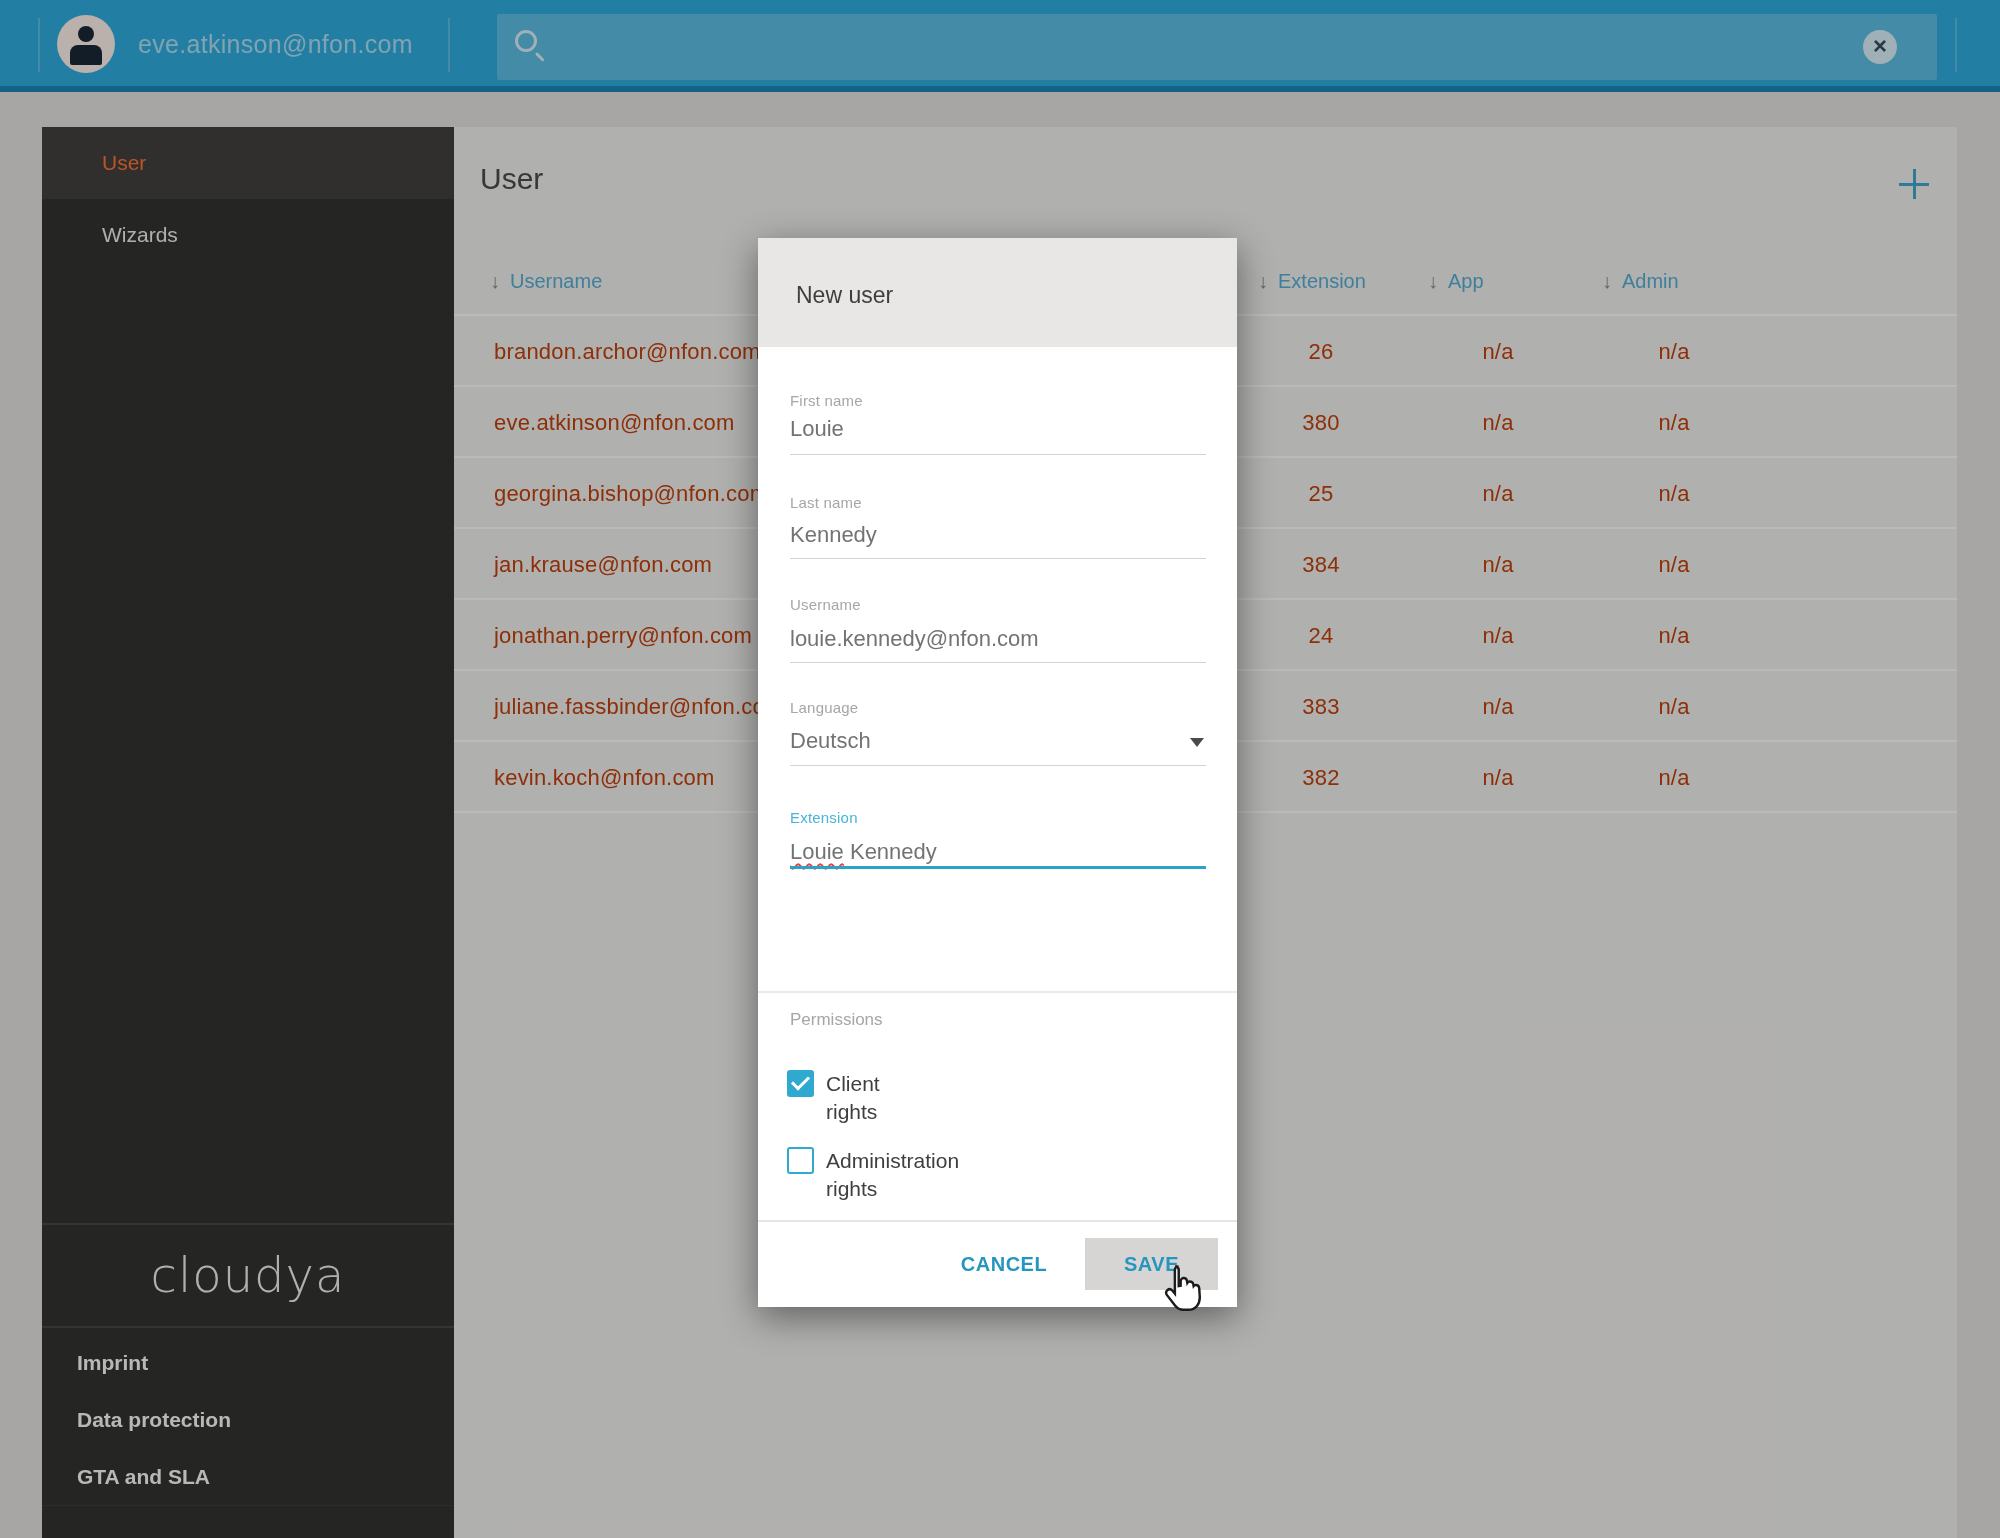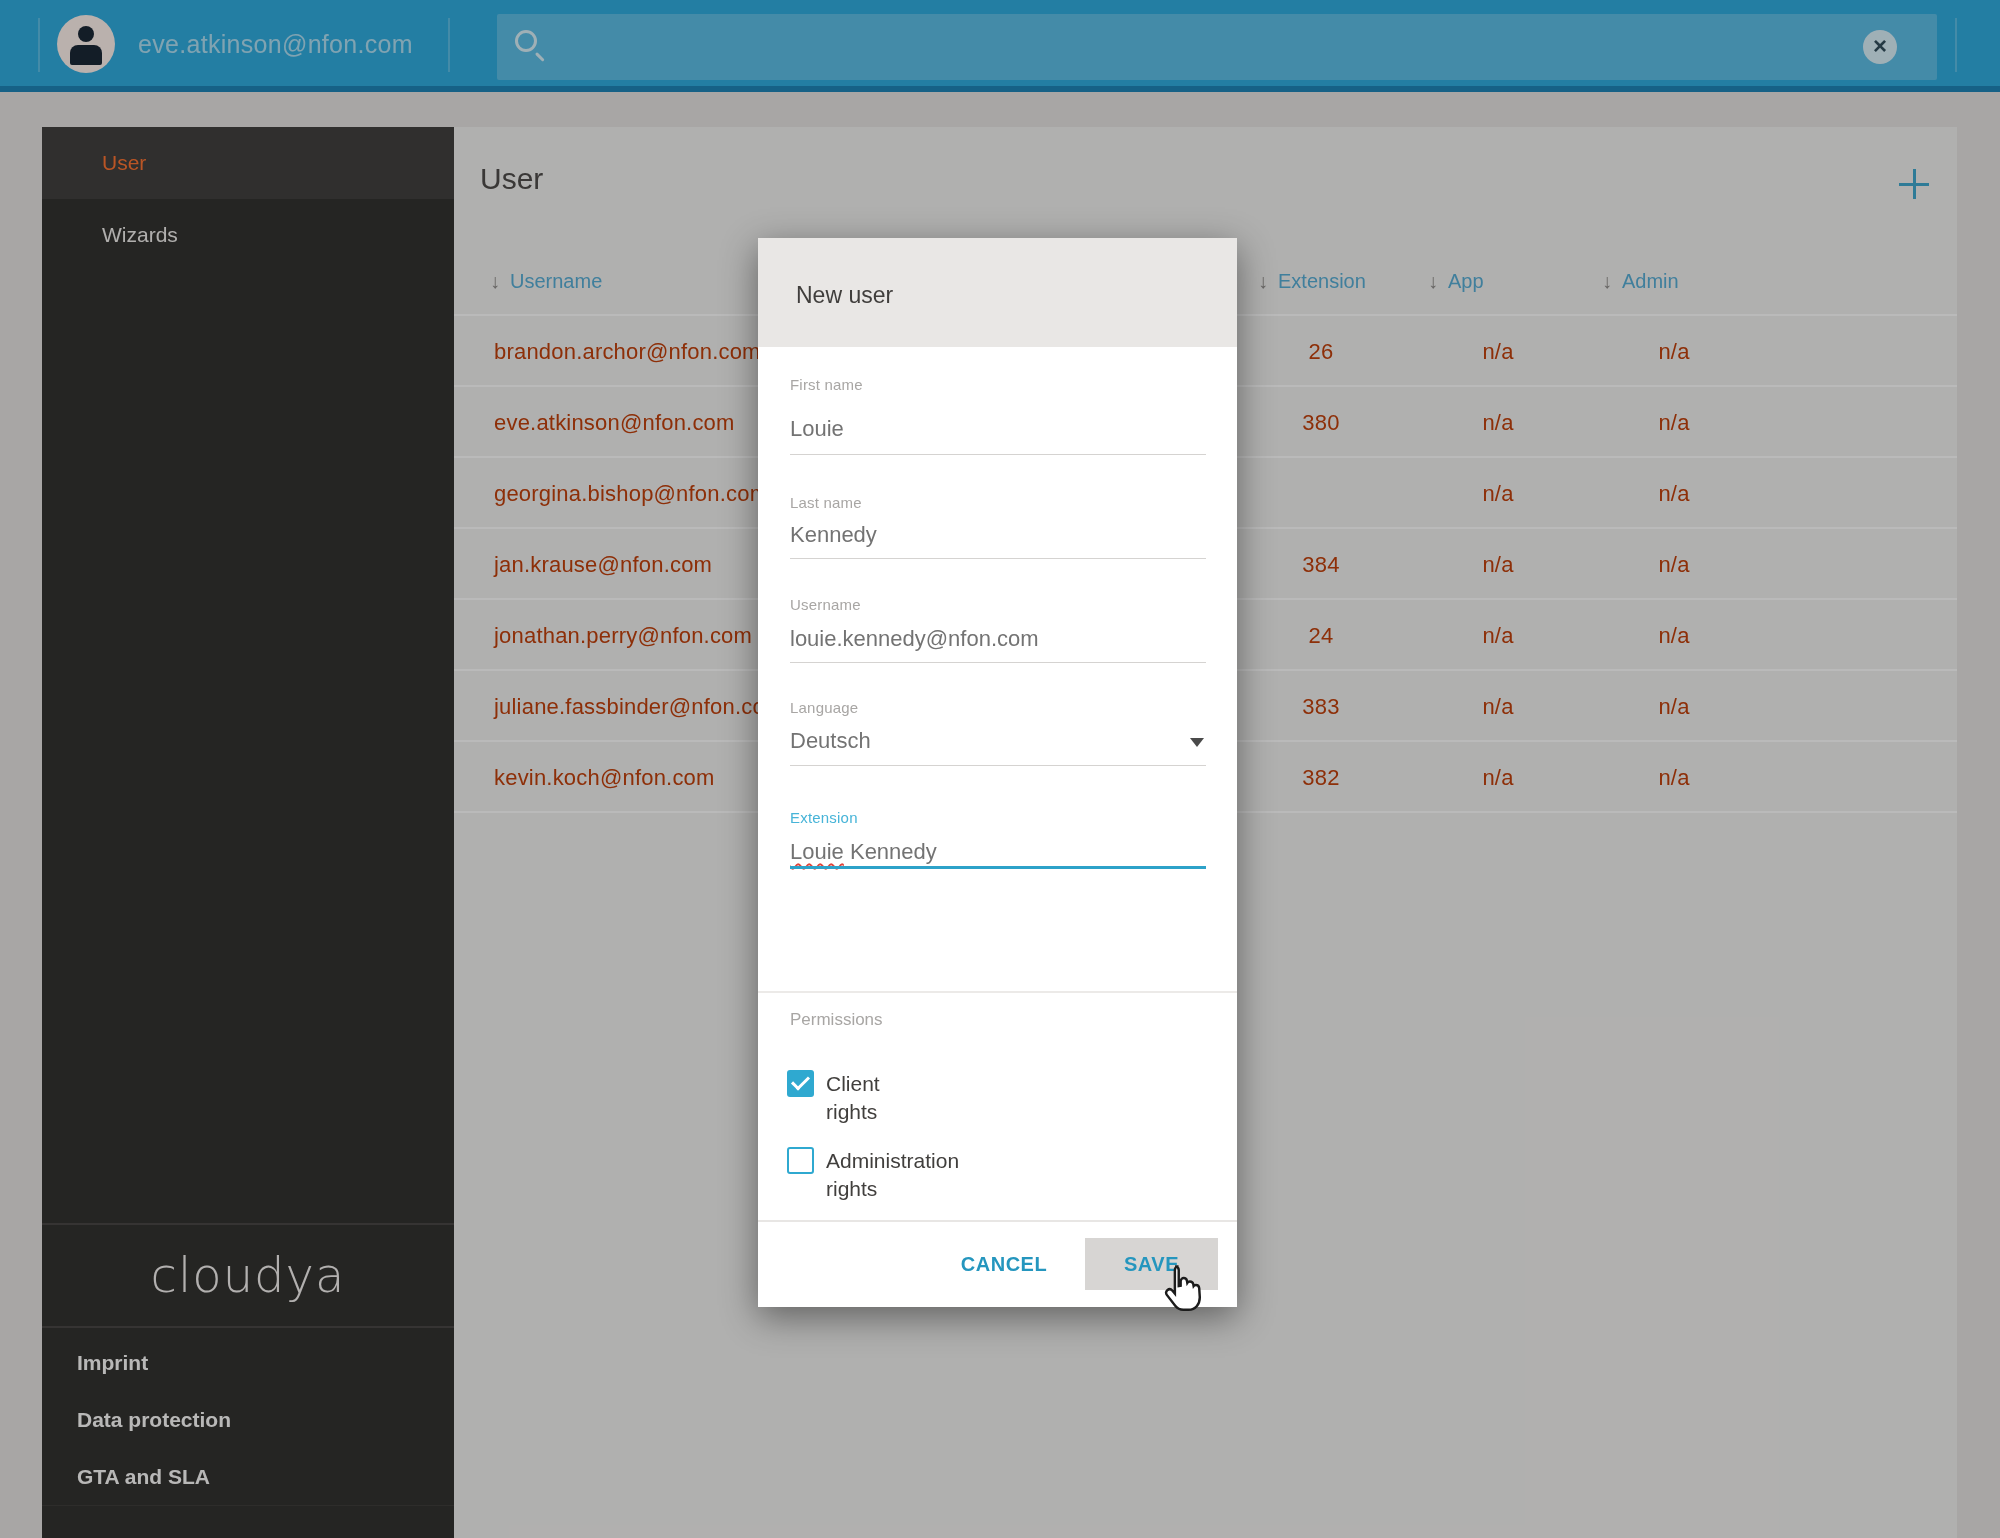--- a/index.html
+++ b/index.html
@@ -156,20 +156,21 @@
       <span class="td td-admin">n/a</span>
     </div>
     <div class="trow">
       <span class="td td-username">eve.atkinson@nfon.com</span>
       <span class="td td-extension">380</span>
       <span class="td td-app">n/a</span>
       <span class="td td-admin">n/a</span>
     </div>
     <div class="trow">
       <span class="td td-username">georgina.bishop@nfon.com</span>
+      <span class="td td-extension">25</span>
       <span class="td td-app">n/a</span>
       <span class="td td-admin">n/a</span>
     </div>
     <div class="trow">
       <span class="td td-username">jan.krause@nfon.com</span>
       <span class="td td-extension">384</span>
       <span class="td td-app">n/a</span>
       <span class="td td-admin">n/a</span>
     </div>
     <div class="trow">
@@ -194,21 +195,21 @@
 </div>
 
 <div class="scrim"></div>
 
 <div class="modal">
   <div class="modal-header">
     <div class="modal-title">New user</div>
   </div>
 
   <div class="field">
-    <div class="f-label" style="top:138px">First name</div>
+    <div class="f-label" style="top:154px">First name</div>
     <div class="f-value" style="top:178px">Louie</div>
     <div class="f-line" style="top:216px"></div>
   </div>
 
   <div class="field">
     <div class="f-label" style="top:256px">Last name</div>
     <div class="f-value" style="top:284px">Kennedy</div>
     <div class="f-line" style="top:320px"></div>
   </div>
 

